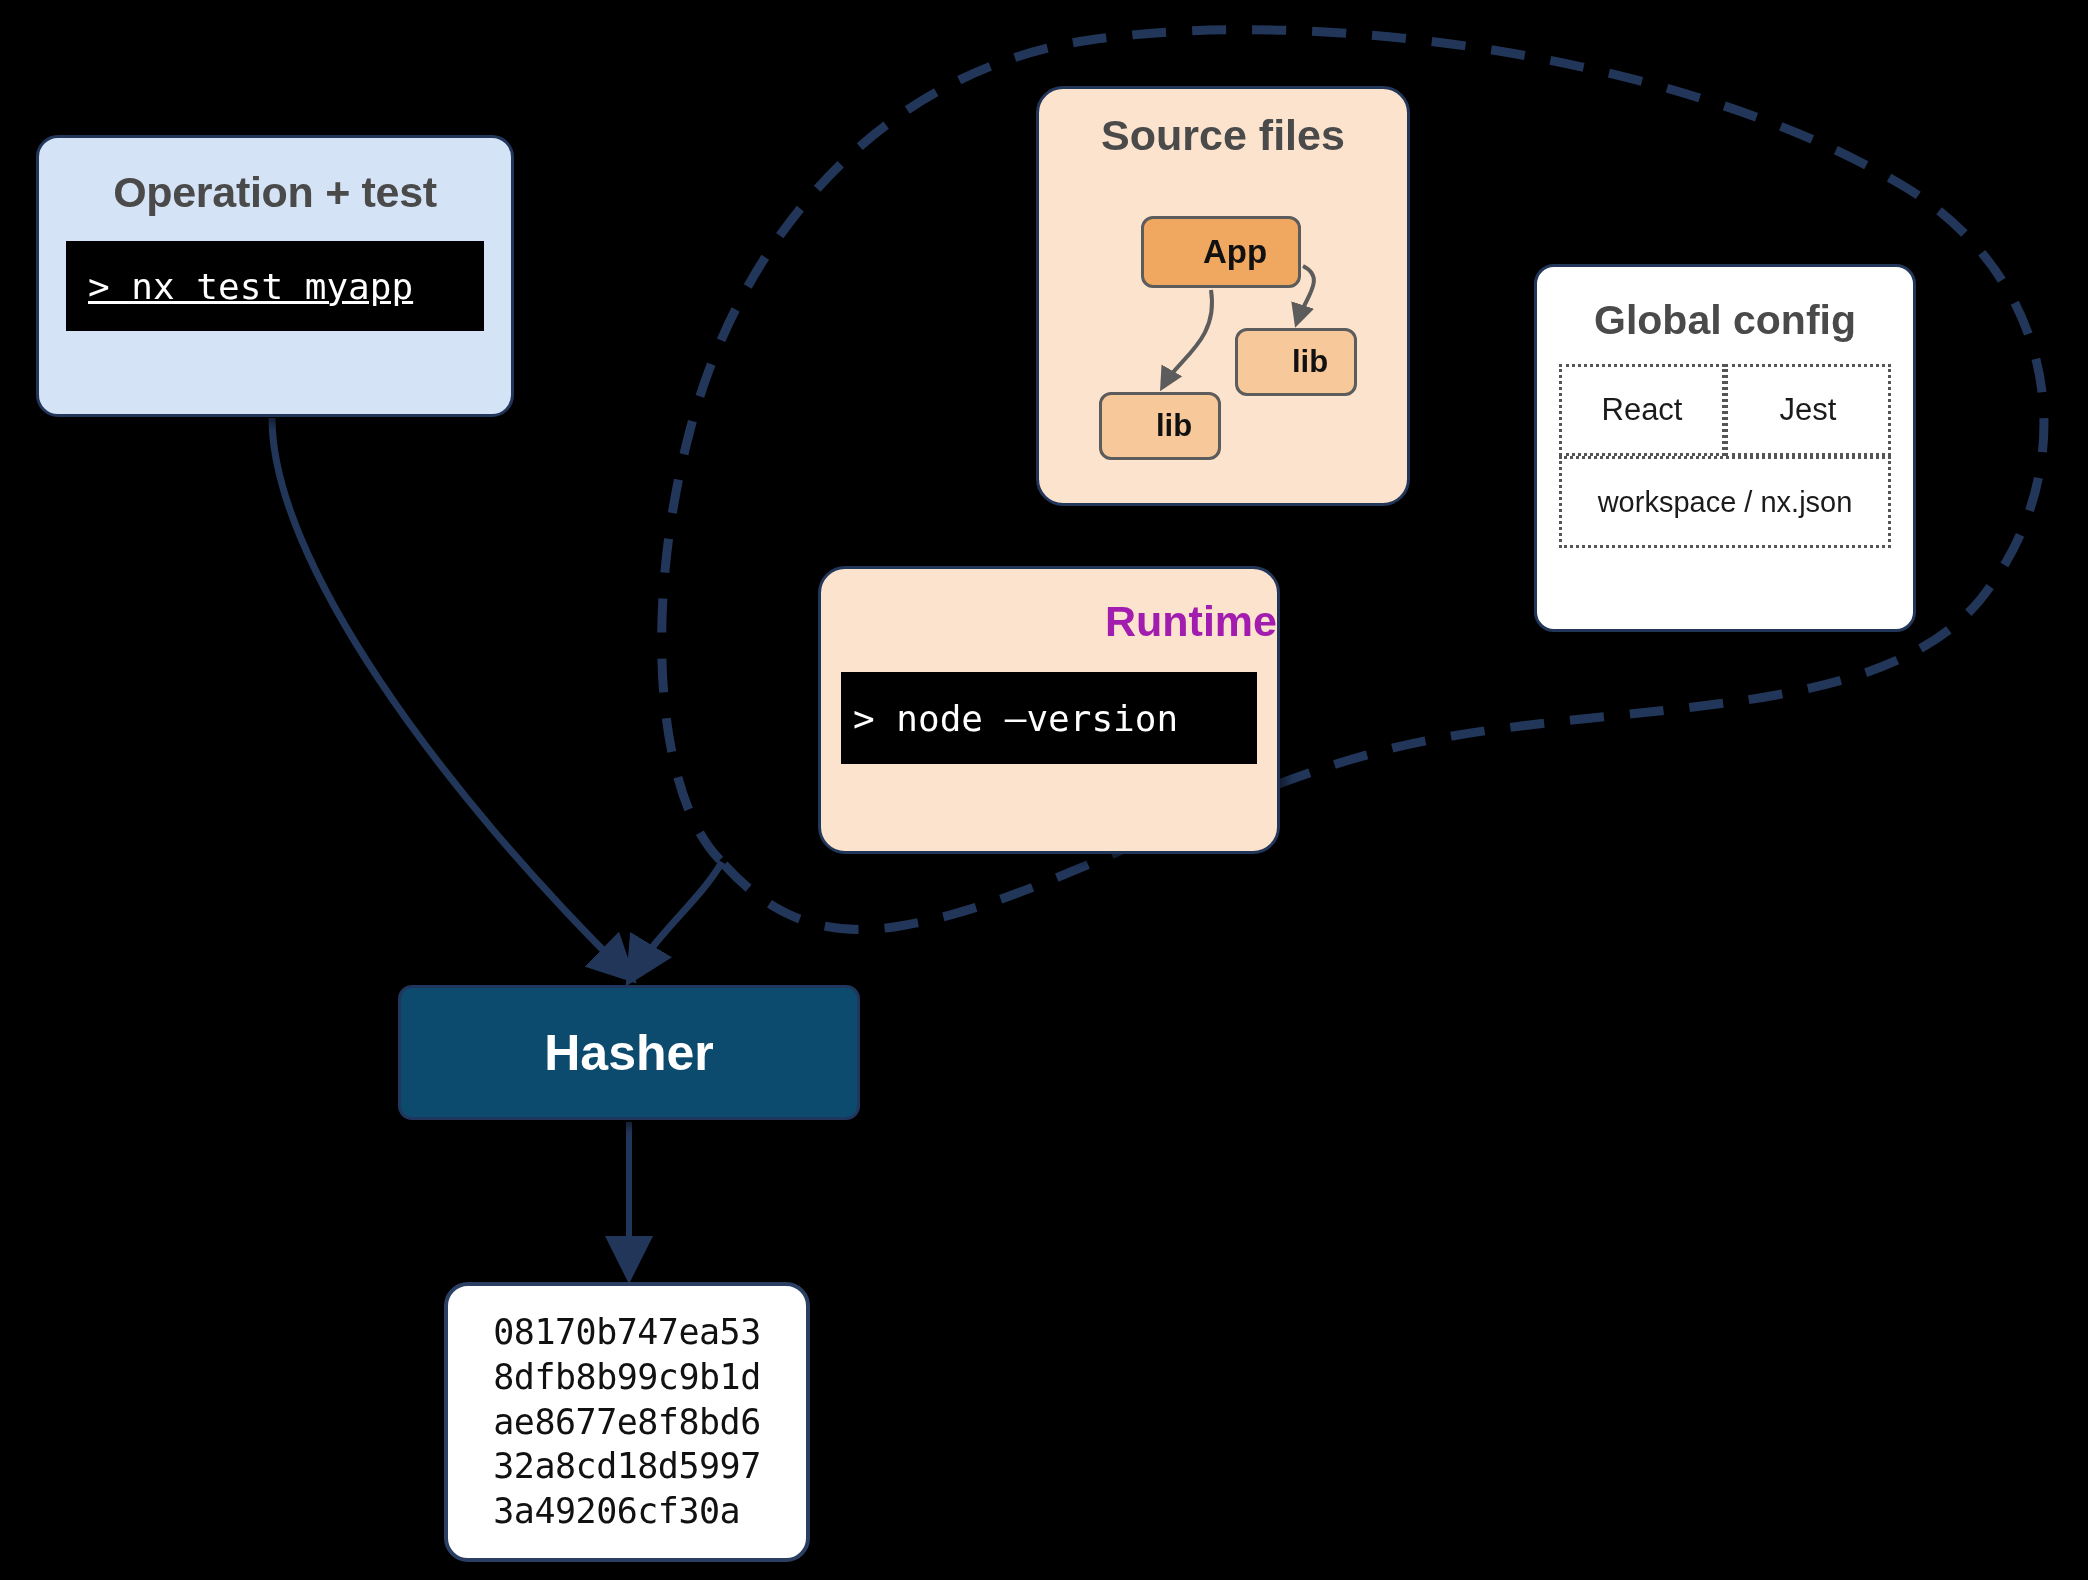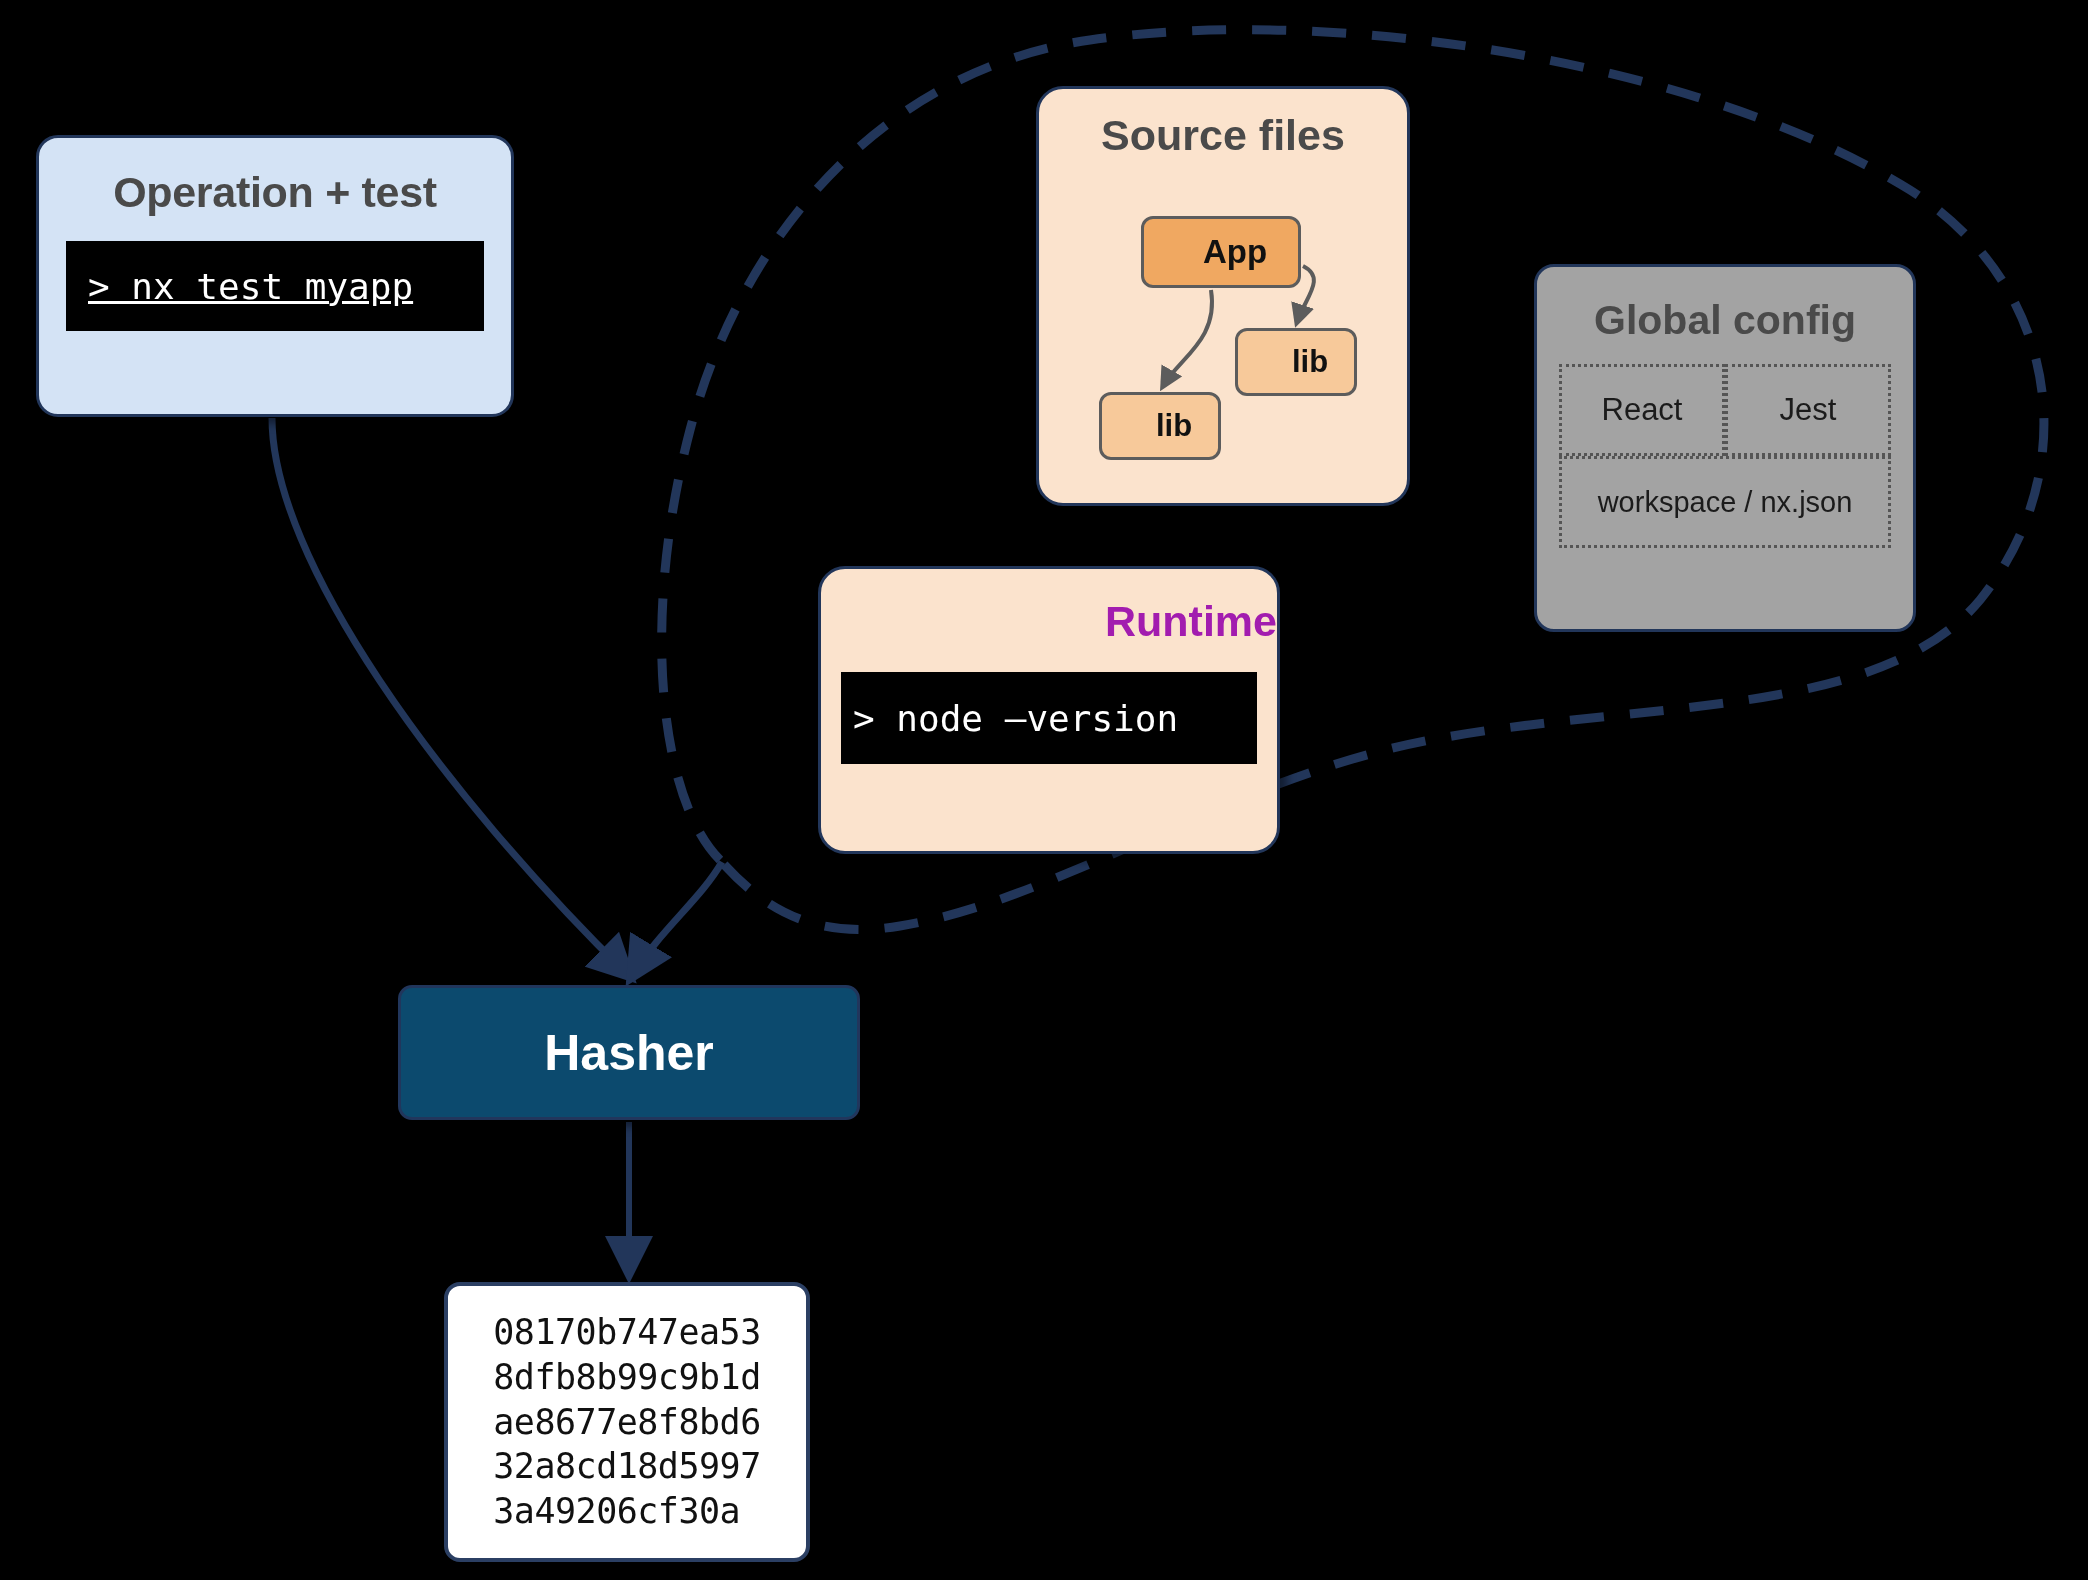--- a/index.html
+++ b/index.html
@@ -113,21 +113,21 @@
     width: 122px; height: 68px;
     background: #f7c99a;
     font-size: 31px;
   }
   #src-arrows { position:absolute; left:0; top:0; width:374px; height:290px; }
 
   
   #cfg-node {
     left: 1534px; top: 264px;
     width: 382px; height: 368px;
-    background: #a3a3a3;
+    background: #ffffff;
     border: 3px solid #22365a;
     border-radius: 20px;
     padding: 0 22px;
   }
   #cfg-title {
     text-align: center;
     font-size: 41px;
     font-weight: bold;
     color: #4a4a4a;
     margin-top: 30px;
@@ -185,21 +185,21 @@
     font-size: 50px;
     font-weight: bold;
   }
 
   
   #hash-node {
     left: 444px; top: 1282px;
     width: 366px; height: 280px;
     background: #ffffff;
     border: 4px solid #2b3f63;
-    border-radius: 16px;
+    border-radius: 24px;
     display: flex;
     align-items: center;
     justify-content: center;
   }
   #hash-text {
     font-family: "DejaVu Sans Mono", "Liberation Mono", monospace;
     font-size: 35px;
     line-height: 1.28;
     color: #111111;
     white-space: pre;

